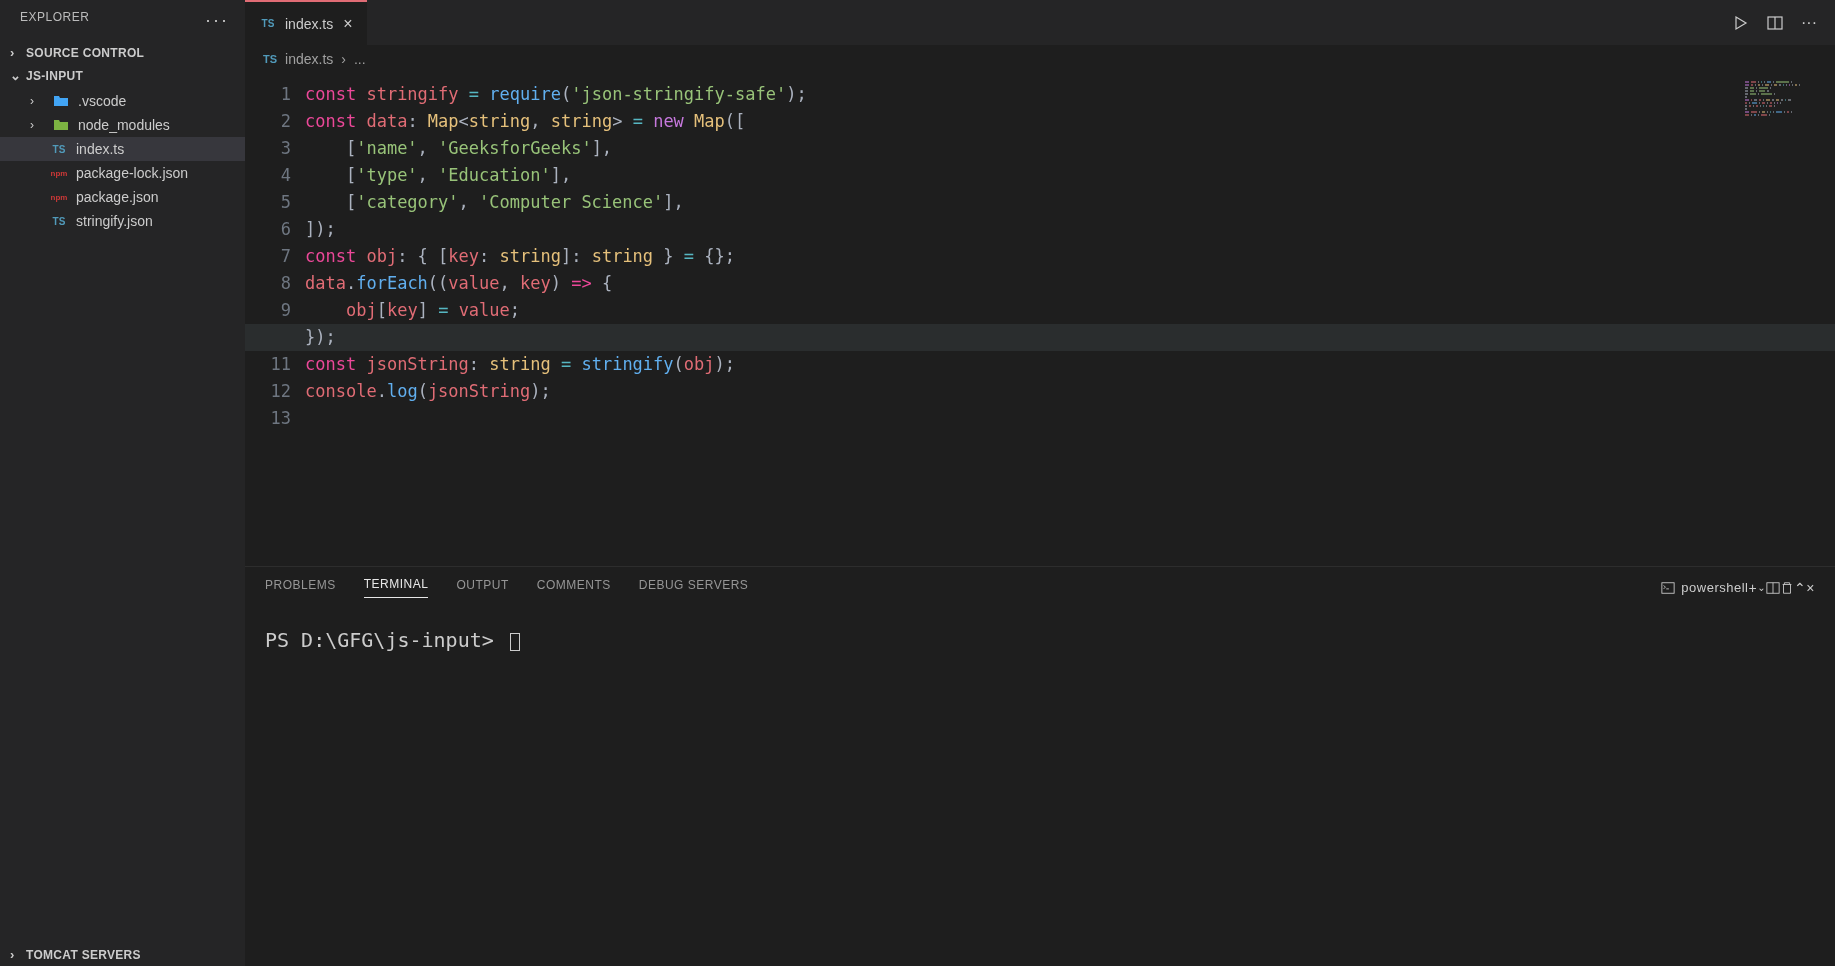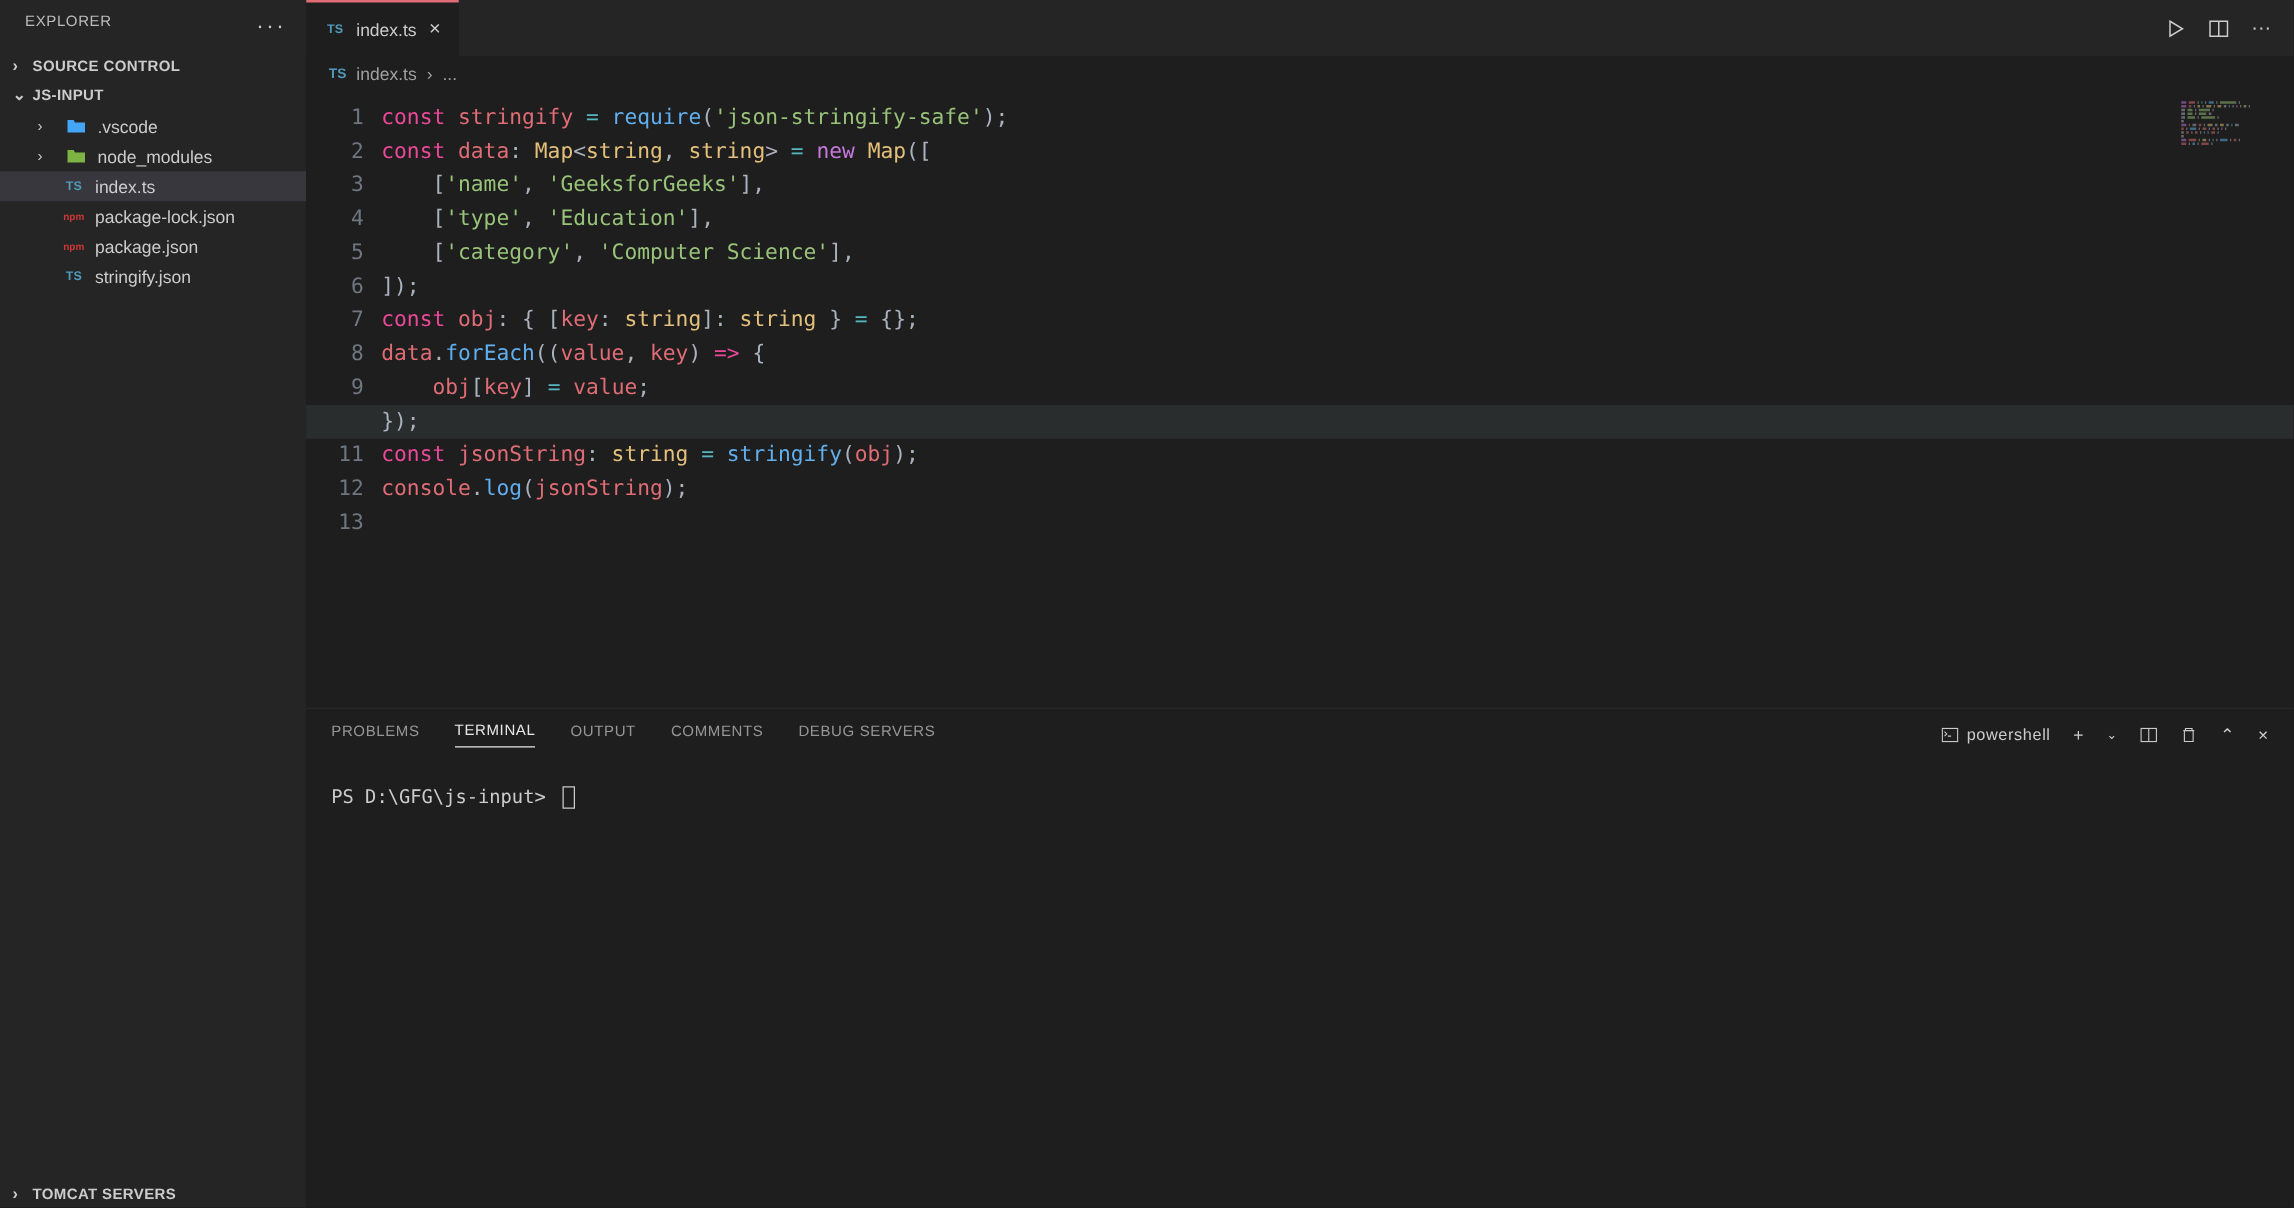--- a/index.html
+++ b/index.html
@@ -172,28 +172,28 @@
   display: flex;
   align-items: center;
   gap: 28px;
   padding: 10px 20px;
   font-size: 12px;
   letter-spacing: 0.5px;
   color: #969696;
 }
 .panel-tab { cursor: pointer; padding-bottom: 6px; }
 .panel-tab.active { color: #e7e7e7; border-bottom: 1px solid #e7e7e7; }
-.panel-actions { margin-left: auto; display: flex; align-items: center; gap: 18px; color: #cccccc; font-size: 14px; }
+.panel-actions { margin-left: auto; display: flex; align-items: center; color: #cccccc; font-size: 14px; }
 .panel-actions .icon { cursor: pointer; }
 .shell-label { display: flex; align-items: center; gap: 6px; font-size: 13px; color: #cccccc; }
 .terminal-body {
   flex: 1;
   padding: 20px 20px;
   font-family: 'Consolas', monospace;
-  font-size: 15px;
+  font-size: 20px;
   color: #cccccc;
 }
 .terminal-body .prompt { color: #cccccc; }
 .terminal-body .cursor-box {
   display: inline-block;
   width: 10px;
   height: 18px;
   border: 1px solid #cccccc;
   vertical-align: middle;
   margin-left: 4px;

